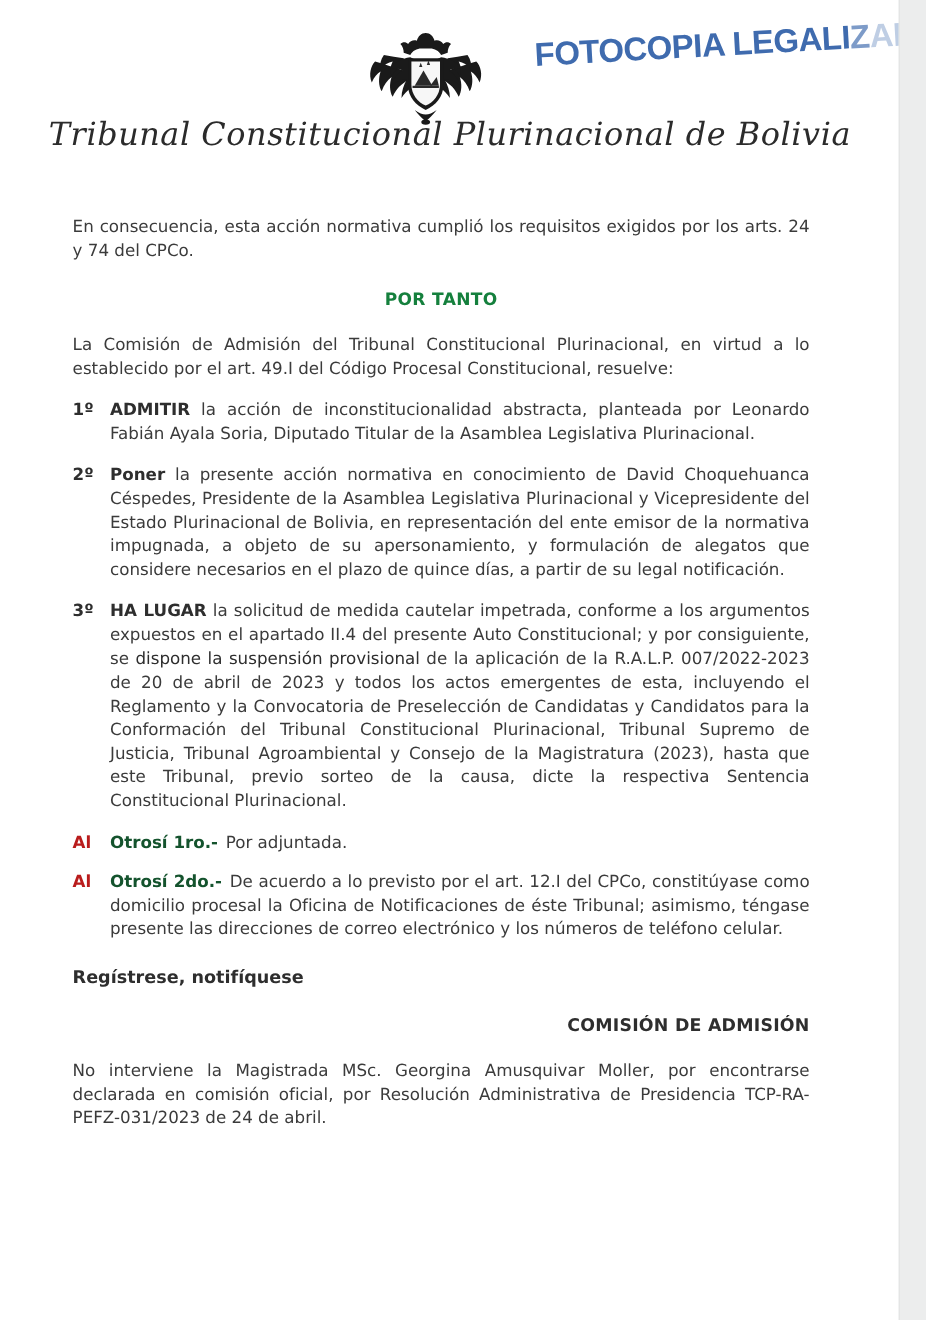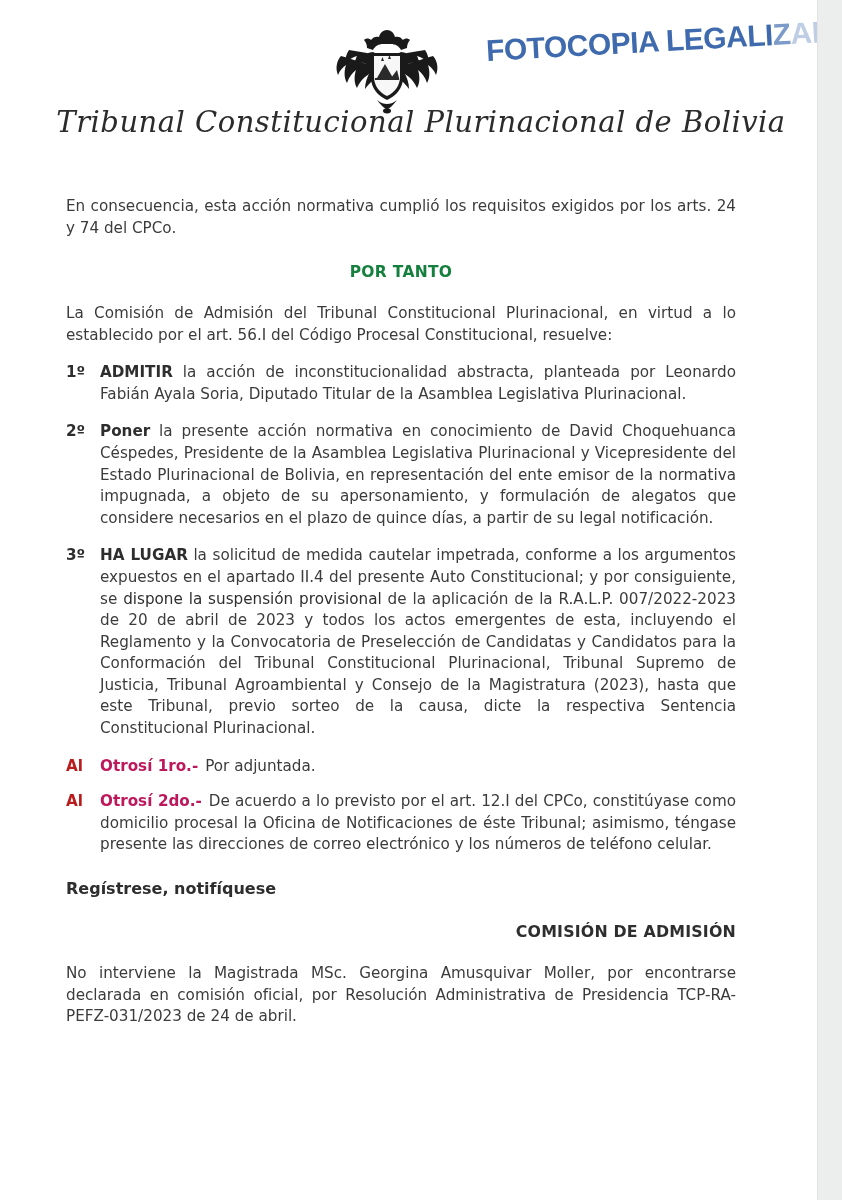--- a/index.html
+++ b/index.html
@@ -65,21 +65,21 @@
     color: #2f5fa8;
     white-space: nowrap;
     line-height: 1;
   }
   .stamp .s1 { opacity: 0.92; }
   .stamp .s2 { opacity: 0.62; }
   .stamp .s3 { opacity: 0.30; }
   .stamp .s4 { opacity: 0.16; }
   .institution-title {
     position: absolute;
-    left: 12px;
+    left: 0;
     top: 105px;
     width: 818px;
     text-align: center;
     font-family: "DejaVu Serif", serif;
     font-style: italic;
     font-size: 29px;
     letter-spacing: 0.5px;
     color: #2b2b2b;
     white-space: nowrap;
   }
@@ -141,21 +141,21 @@
   }
   .otrosi .marker {
     position: absolute;
     left: 0;
     top: 0;
     font-weight: bold;
     color: #b91c1c;
   }
   .otrosi .lead {
     font-weight: bold;
-    color: #be185d;
+    color: #14532d;
     margin-right: 7px;
   }
   .signoff {
     margin: 22px 0 0 0;
     font-weight: bold;
     font-size: 16px;
     color: #2e2e2e;
   }
   .commission {
     margin: 20px 0 0 0;
@@ -226,21 +226,21 @@
 
       <div class="institution-title">Tribunal Constitucional Plurinacional de Bolivia</div>
     </div>
 
     <div class="body-area">
 
       <p class="para">En consecuencia, esta acción normativa cumplió los requisitos exigidos por los arts. 24 y 74 del CPCo.</p>
 
       <div class="center-head">POR TANTO</div>
 
-      <p class="para">La Comisión de Admisión del Tribunal Constitucional Plurinacional, en virtud a lo establecido por el art. 56.I del Código Procesal Constitucional, resuelve:</p>
+      <p class="para">La Comisión de Admisión del Tribunal Constitucional Plurinacional, en virtud a lo establecido por el art. 49.I del Código Procesal Constitucional, resuelve:</p>
 
       <p class="resolution">
         <span class="marker">1º</span><span class="lead">ADMITIR</span><span> la acción de inconstitucionalidad abstracta, planteada por Leonardo Fabián Ayala Soria, Diputado Titular de la Asamblea Legislativa Plurinacional.</span>
       </p>
 
       <p class="resolution">
         <span class="marker">2º</span><span class="lead">Poner</span><span> la presente acción normativa en conocimiento de David Choquehuanca Céspedes, Presidente de la Asamblea Legislativa Plurinacional y Vicepresidente del Estado Plurinacional de Bolivia, en representación del ente emisor de la normativa impugnada, a objeto de su apersonamiento, y formulación de alegatos que considere necesarios en el plazo de quince días, a partir de su legal notificación.</span>
       </p>
 
       <p class="resolution">

